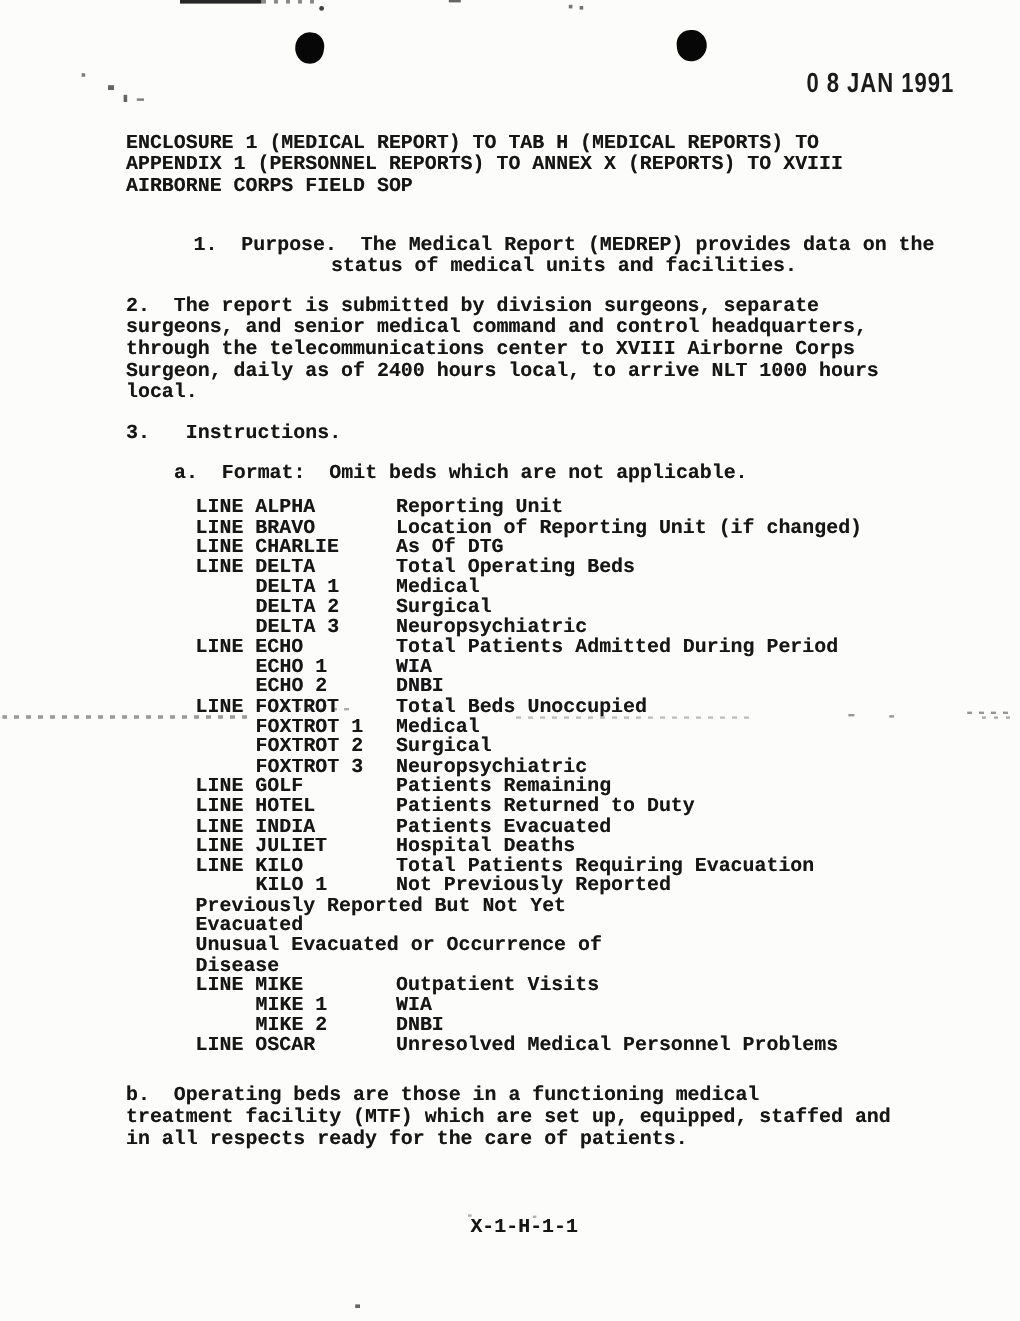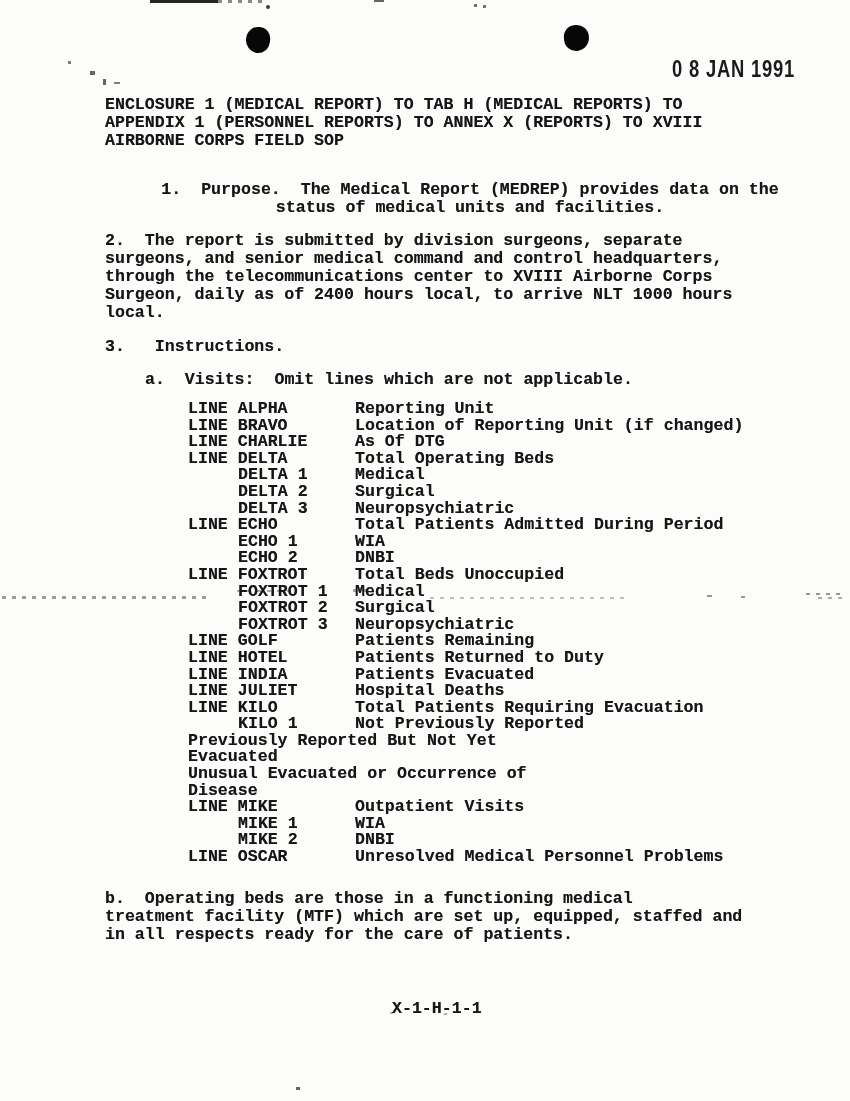--- a/index.html
+++ b/index.html
@@ -11,29 +11,29 @@
     font-family:"Liberation Mono","DejaVu Sans Mono",monospace;
     color:#161616;
   }
   .mono {
     font-family:"Liberation Mono","DejaVu Sans Mono",monospace;
     font-weight:700;
     font-size:16.6px;
     color:#161616;
     text-shadow:0 0 .5px rgba(20,20,20,.55);
   }
-  .col { position:absolute; left:105px; top:96px; width:730px; }
+  .col { position:absolute; left:105px; top:110px; width:730px; }
   .block { white-space:pre; line-height:18px; }
   .heading { margin-bottom:31px; }
   .p1 { margin-bottom:15px;text-align:center; }
   .p2 { margin-bottom:16px; }
   .p3 { margin-bottom:15px; }
   .pa { margin-bottom:12px; text-indent:40px; }
   .pb { }
-  .fmt { margin-left:83px; margin-bottom:24px; line-height:16.6px; }
+  .fmt { margin-left:58px; margin-bottom:24px; line-height:16.6px; }
   .frow { display:flex; }
   .fcode { flex:0 0 167px; white-space:pre; }
   .frow.sub .fcode { padding-left:50px; }
   .fdesc { white-space:pre; }
   .pgfoot { margin-top:56px; margin-left:287px; line-height:18px; white-space:pre; }
   .stamp {
     position:absolute; top:56px; left:672px;
     font-family:"Liberation Sans","DejaVu Sans",sans-serif;
     font-weight:700; font-size:23px; letter-spacing:1px;
     color:#1b1b1b; white-space:pre;
@@ -82,21 +82,21 @@
 APPENDIX 1 (PERSONNEL REPORTS) TO ANNEX X (REPORTS) TO XVIII
 AIRBORNE CORPS FIELD SOP</div>
   <div class="block p1">1.  Purpose.  The Medical Report (MEDREP) provides data on the
 status of medical units and facilities.</div>
   <div class="block p2">2.  The report is submitted by division surgeons, separate
 surgeons, and senior medical command and control headquarters,
 through the telecommunications center to XVIII Airborne Corps
 Surgeon, daily as of 2400 hours local, to arrive NLT 1000 hours
 local.</div>
   <div class="block p3">3.   Instructions.</div>
-  <div class="block pa">a.  Visits:  Omit lines which are not applicable.</div>
+  <div class="block pa">a.  Format:  Omit beds which are not applicable.</div>
   <div class="fmt" id="fmt-table">
       <div class="frow line">
         <span class="fcode">LINE ALPHA</span>
         <span class="fdesc">Reporting Unit</span>
       </div>
       <div class="frow line">
         <span class="fcode">LINE BRAVO</span>
         <span class="fdesc">Location of Reporting Unit (if changed)</span>
       </div>
       <div class="frow line">

